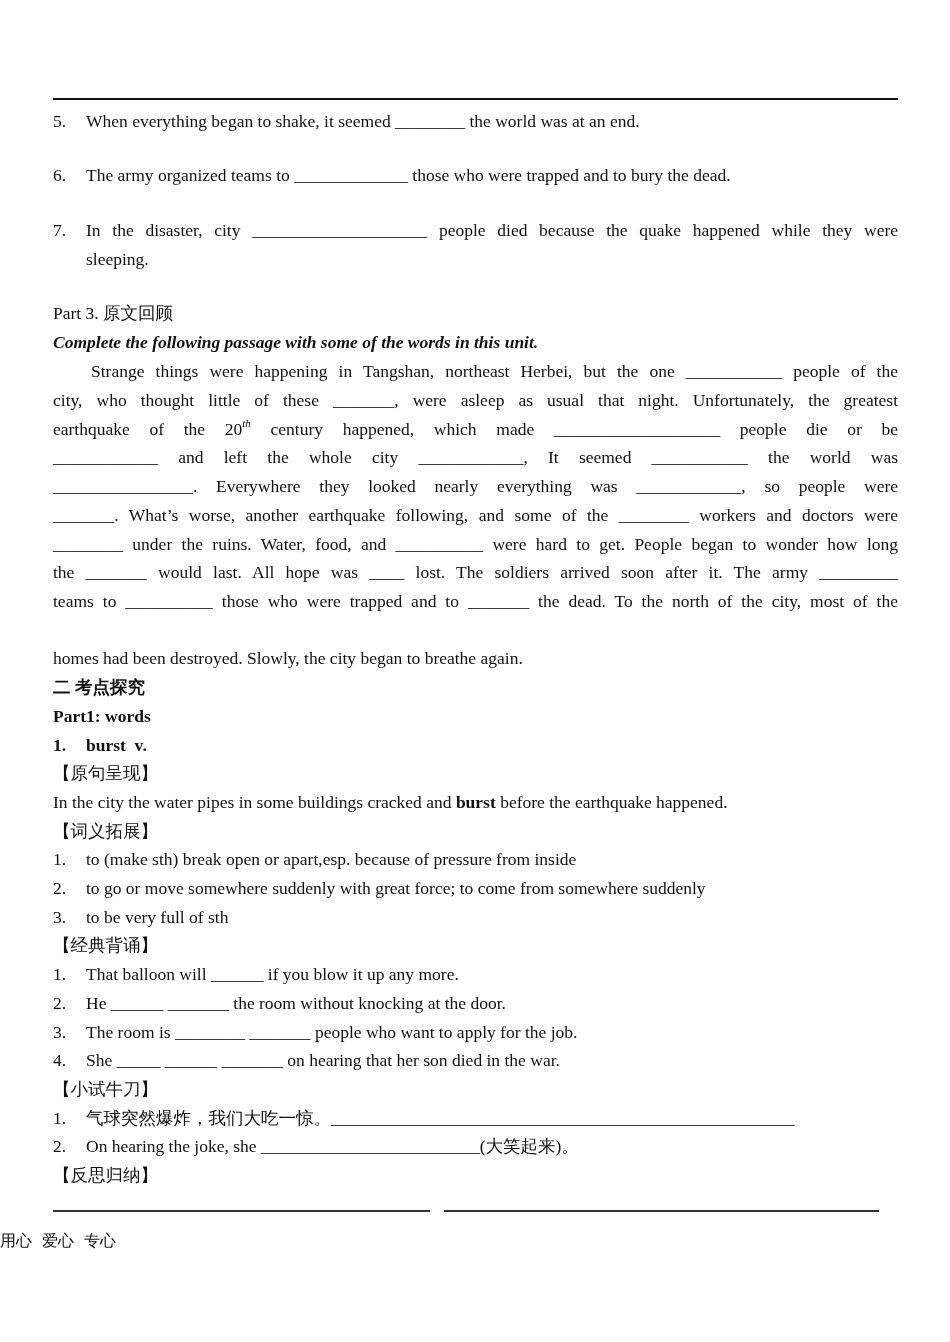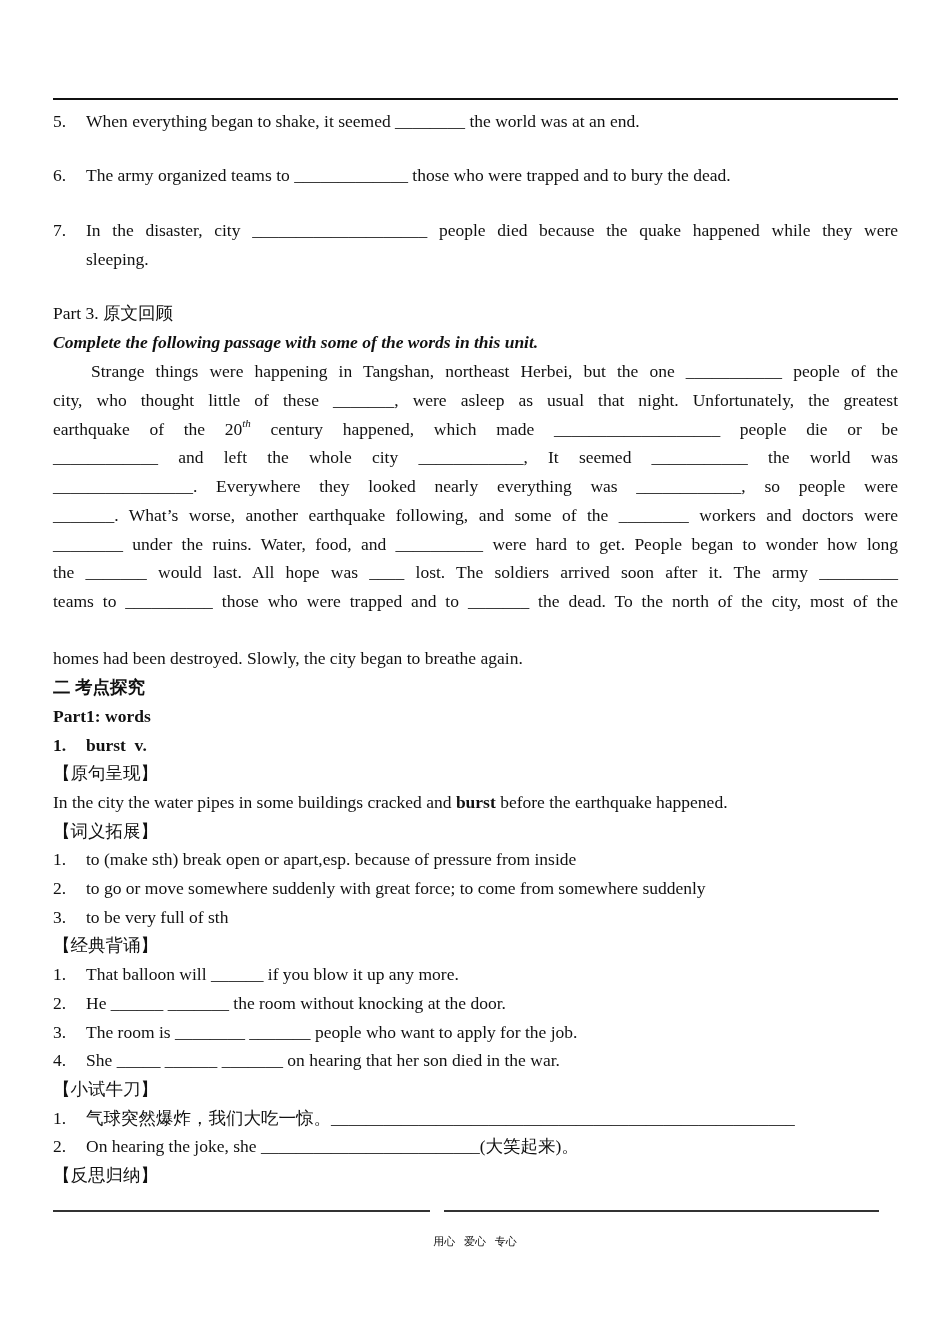--- a/index.html
+++ b/index.html
@@ -18,22 +18,22 @@
       white-space: nowrap;
     }
     .just { text-align: justify; text-align-last: justify; }
     .num { display: inline-block; width: 33px; }
     .ind { left: 86px; width: 812px; }
     .b { font-weight: bold; }
     .bi { font-weight: bold; font-style: italic; }
     sup { font-size: 11px; vertical-align: 8px; line-height: 0; font-style: italic; }
     .foot-rule { position: absolute; top: 1210px; height: 0; border-top: 2px solid #333; }
     .footer {
-      position: absolute; top: 1230px; left: 0; width: 950px; text-align: center;
-      font-size: 11px; line-height: 22px; word-spacing: 6px;
+      position: absolute; top: 1230px; left: 0; width: 950px; text-align: left;
+      font-size: 16px; line-height: 22px; word-spacing: 6px;
     }
   </style>
 </head>
 <body>
 
 <div class="page">
   <div class="top-rule"></div>
 
   <div class="line" style="top:108px">
     <span class="num">5.</span><span>When everything began to shake, it seemed</span> <span>________</span> <span>the world was at an end.</span>

